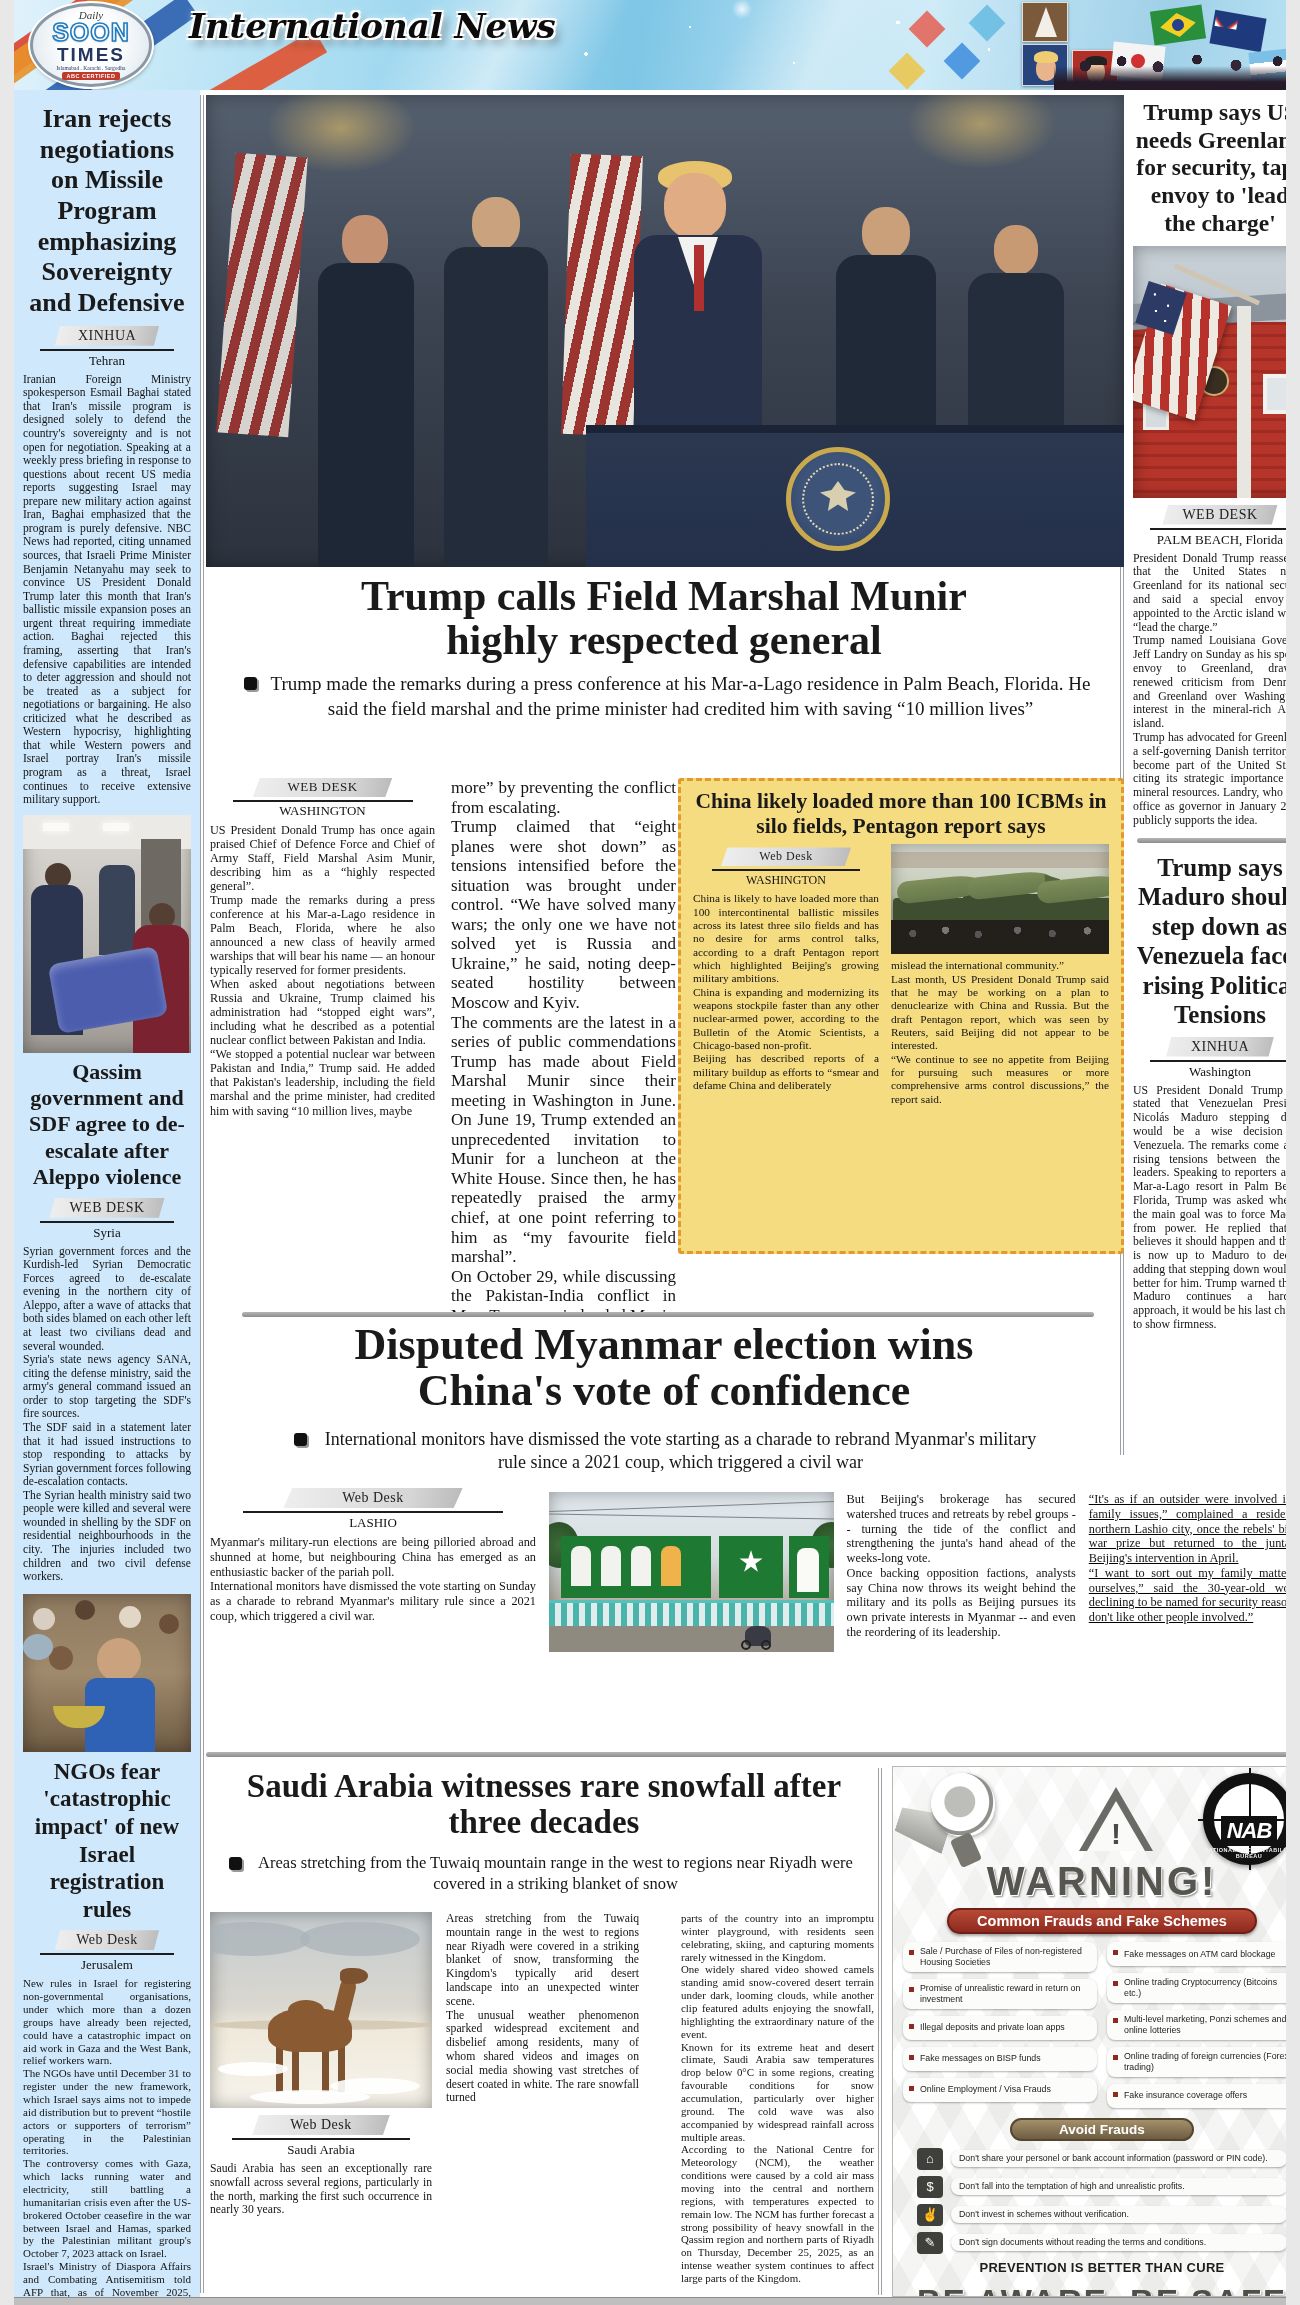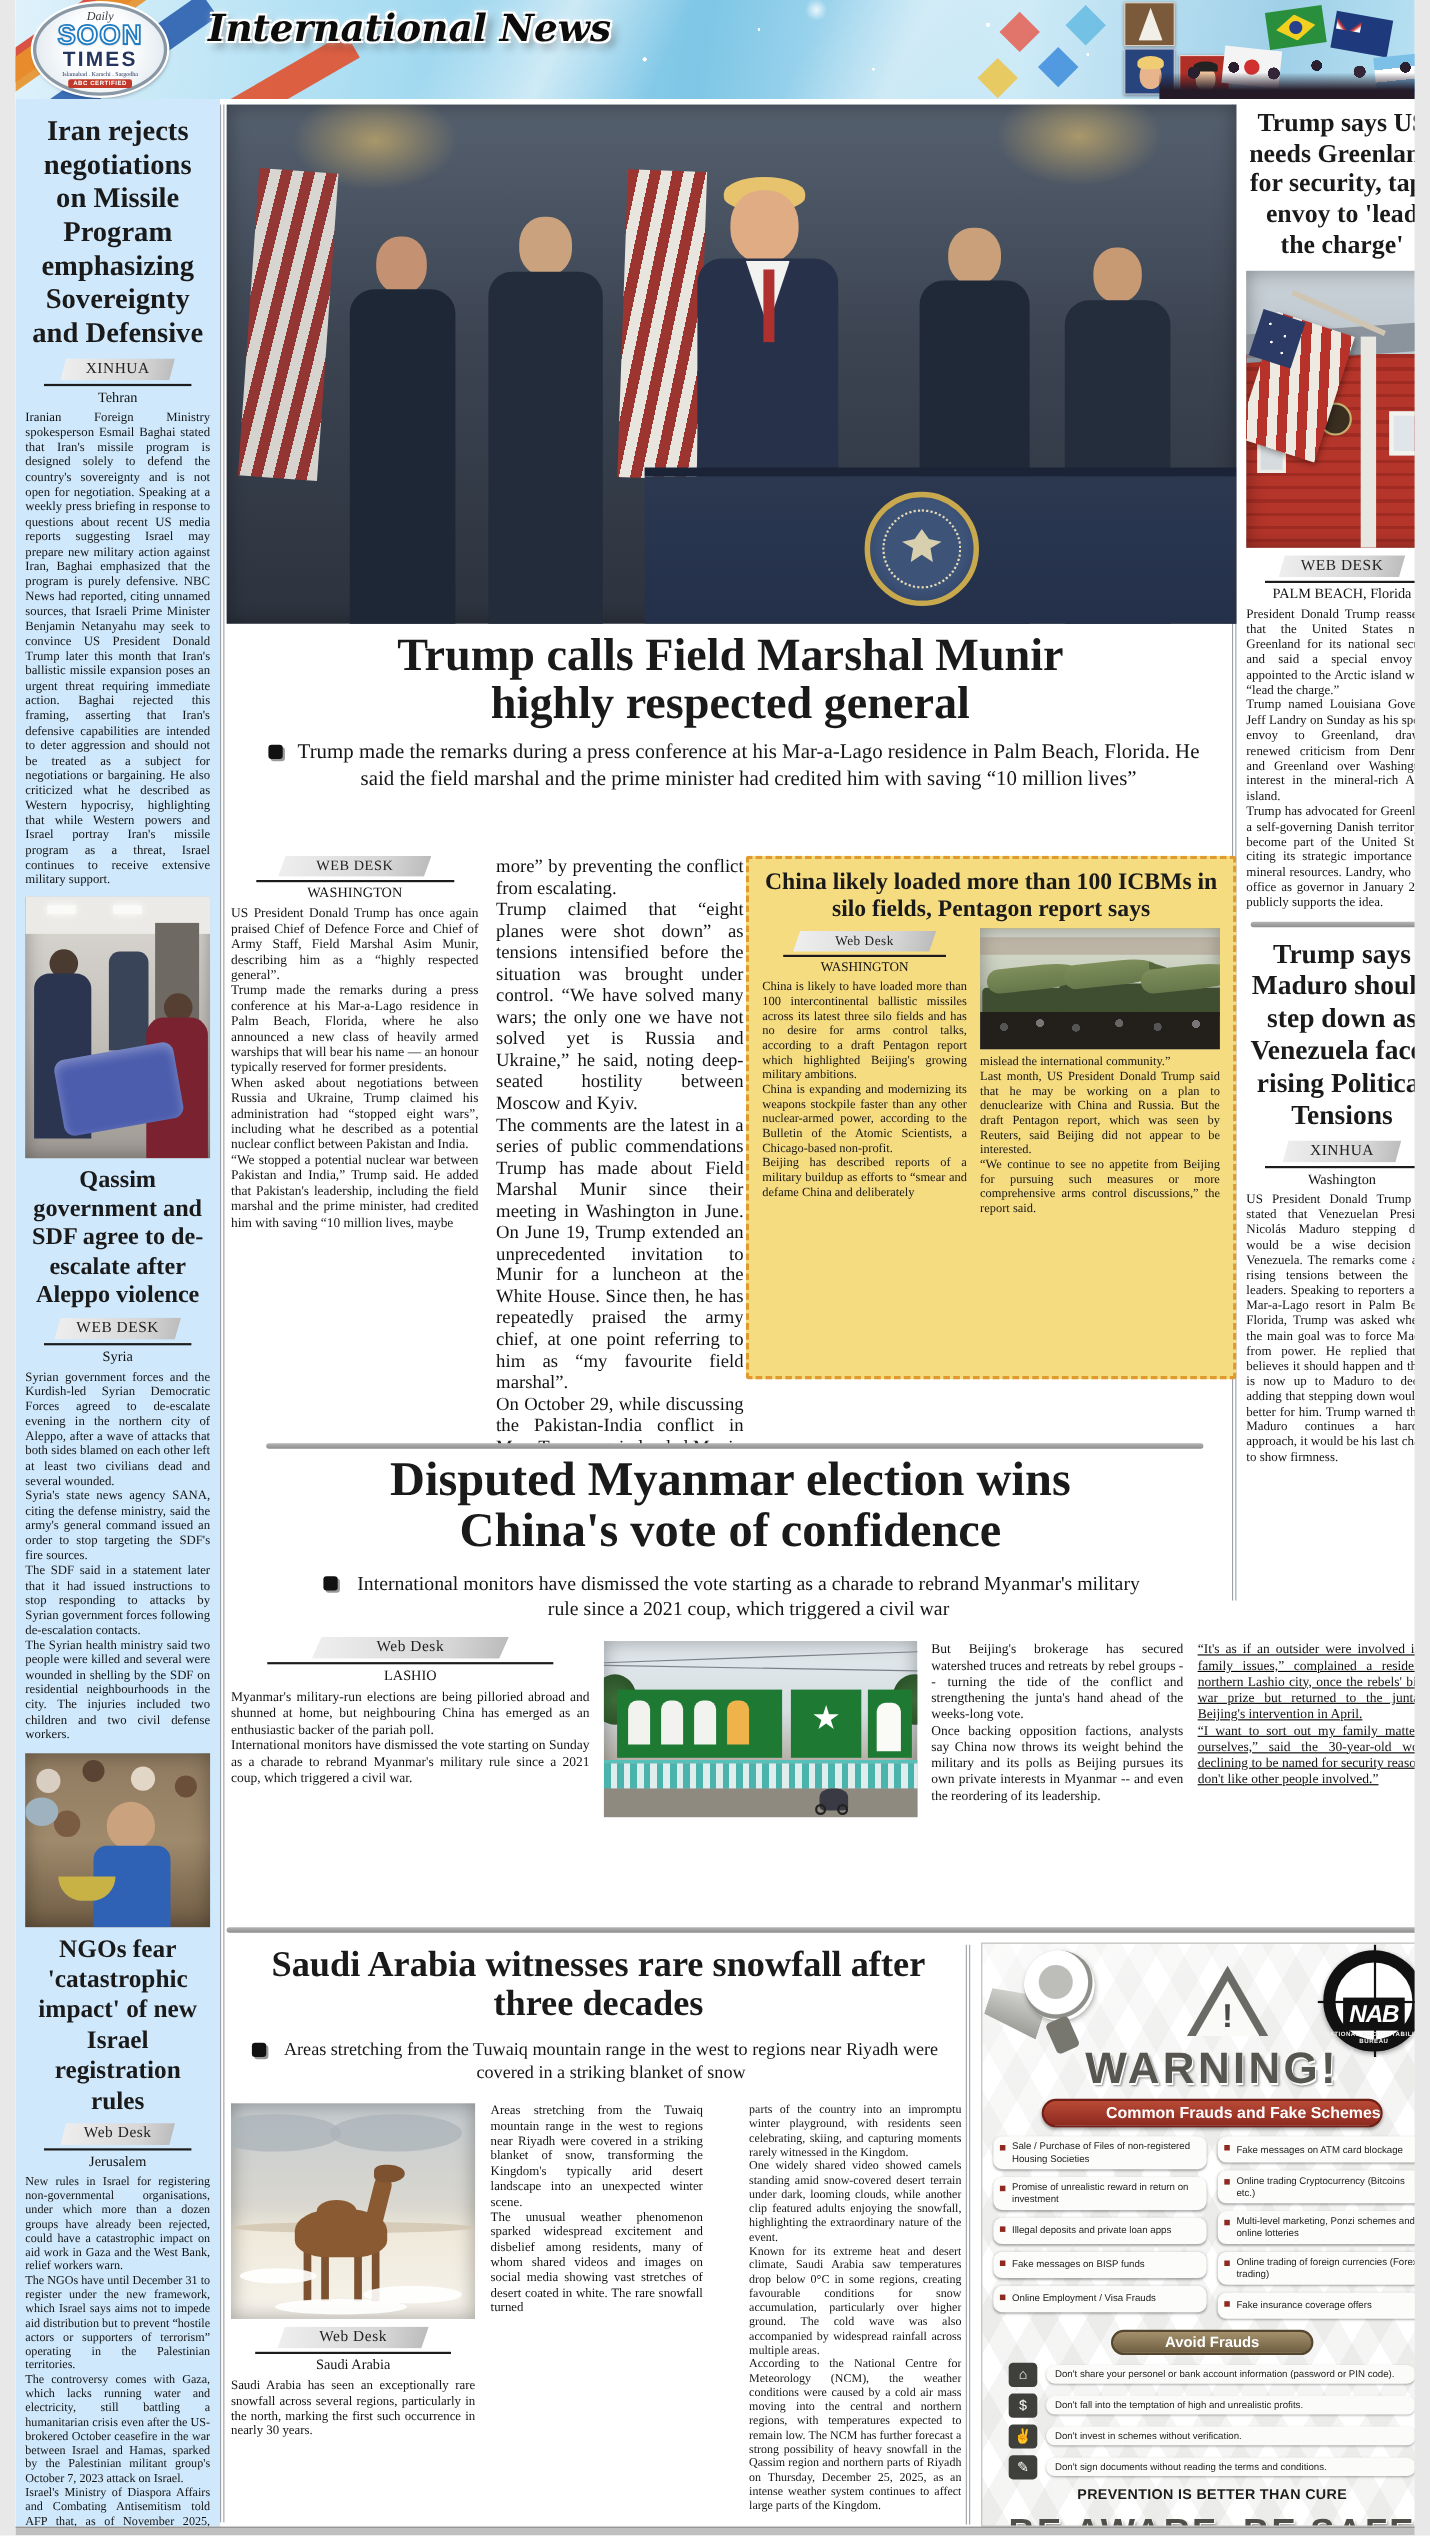--- a/index.html
+++ b/index.html
@@ -270,21 +270,21 @@
   .warn-tri-in { width:58px; height:50px; background:#fafaf8; clip-path:polygon(50% 0,100% 100%,0 100%); display:flex; align-items:flex-end; justify-content:center; font-weight:bold; font-size:30px; color:#4a4a46; }
   .nab-logo { position:absolute; right:6px; top:0px; width:92px; height:92px; border-radius:50%; background:#111; display:flex; align-items:center; justify-content:center; box-shadow:0 2px 5px rgba(0,0,0,.4); }
   .nab-logo-in { width:70px; height:70px; border-radius:50%; background:#fff; display:flex; align-items:center; justify-content:center; position:relative; }
   .nab-logo-in::before { content:""; position:absolute; left:-16px; right:-16px; top:50%; height:2px; background:#111; }
   .nab-logo-in::after { content:""; position:absolute; top:-16px; bottom:-16px; left:50%; width:2px; background:#111; }
   .nab-txt { position:relative; z-index:2; background:#111; color:#fff; font-weight:bold; font-style:italic; font-size:22px; padding:2px 6px; letter-spacing:-1px;margin-top:23px; }
   .nab-ring-txt { position:absolute; right:2px; top:74px; width:100px; text-align:center; font-size:5.5px; font-weight:bold; color:#f2f2f0; letter-spacing:.5px; }
   .warning-txt { text-align:center; font-size:40px; font-weight:bold; color:#57554f; letter-spacing:3px;
     text-shadow:1px 1px 0 #fff, 2px 2px 2px rgba(0,0,0,.45); margin-top:-18px; }
   .frauds-banner { width:78%; margin:4px auto 8px; background:linear-gradient(180deg,#b84a36,#8e2a20); border:2px solid #6e1f16; border-radius:14px;
-    color:#fff; font-weight:bold; font-size:14.5px; text-align:right; padding:3px 0; box-shadow:0 2px 3px rgba(0,0,0,.35); }
+    color:#fff; font-weight:bold; font-size:14.5px; text-align:center; padding:3px 0; box-shadow:0 2px 3px rgba(0,0,0,.35); }
   .fraud-cols { display:flex; gap:10px; }
   .fraud-col { flex:1; display:flex; flex-direction:column; gap:7px; }
   .pill { position:relative; background:#fcfcfa; border-radius:8px; padding:4px 6px 4px 17px; font-size:8.8px; line-height:1.25; color:#222;
     box-shadow:0 1px 2px rgba(0,0,0,.3); min-height:24px; display:flex; align-items:center; }
   .pill::before { content:""; position:absolute; left:6px; top:8px; width:5px; height:5px; background:#8e2a20; }
   .avoid-banner { width:46%; margin:10px auto 7px; background:linear-gradient(180deg,#a3906c,#6e5d41); border:2px solid #55472f; border-radius:14px;
     color:#fff; font-weight:bold; font-size:13.5px; text-align:center; padding:2px 0; }
   .avoid-row { display:flex; align-items:center; gap:8px; margin:0 14px 6px; }
   .avoid-icon { flex:0 0 26px; height:22px; background:#3f3f3b; color:#fff; border-radius:4px; display:flex; align-items:center; justify-content:center; font-size:13px; }
   .avoid-pill { flex:1; background:#fbfbf9; border-radius:8px; padding:3px 8px; font-size:8.8px; line-height:1.25; color:#222; box-shadow:0 1px 2px rgba(0,0,0,.3); }

